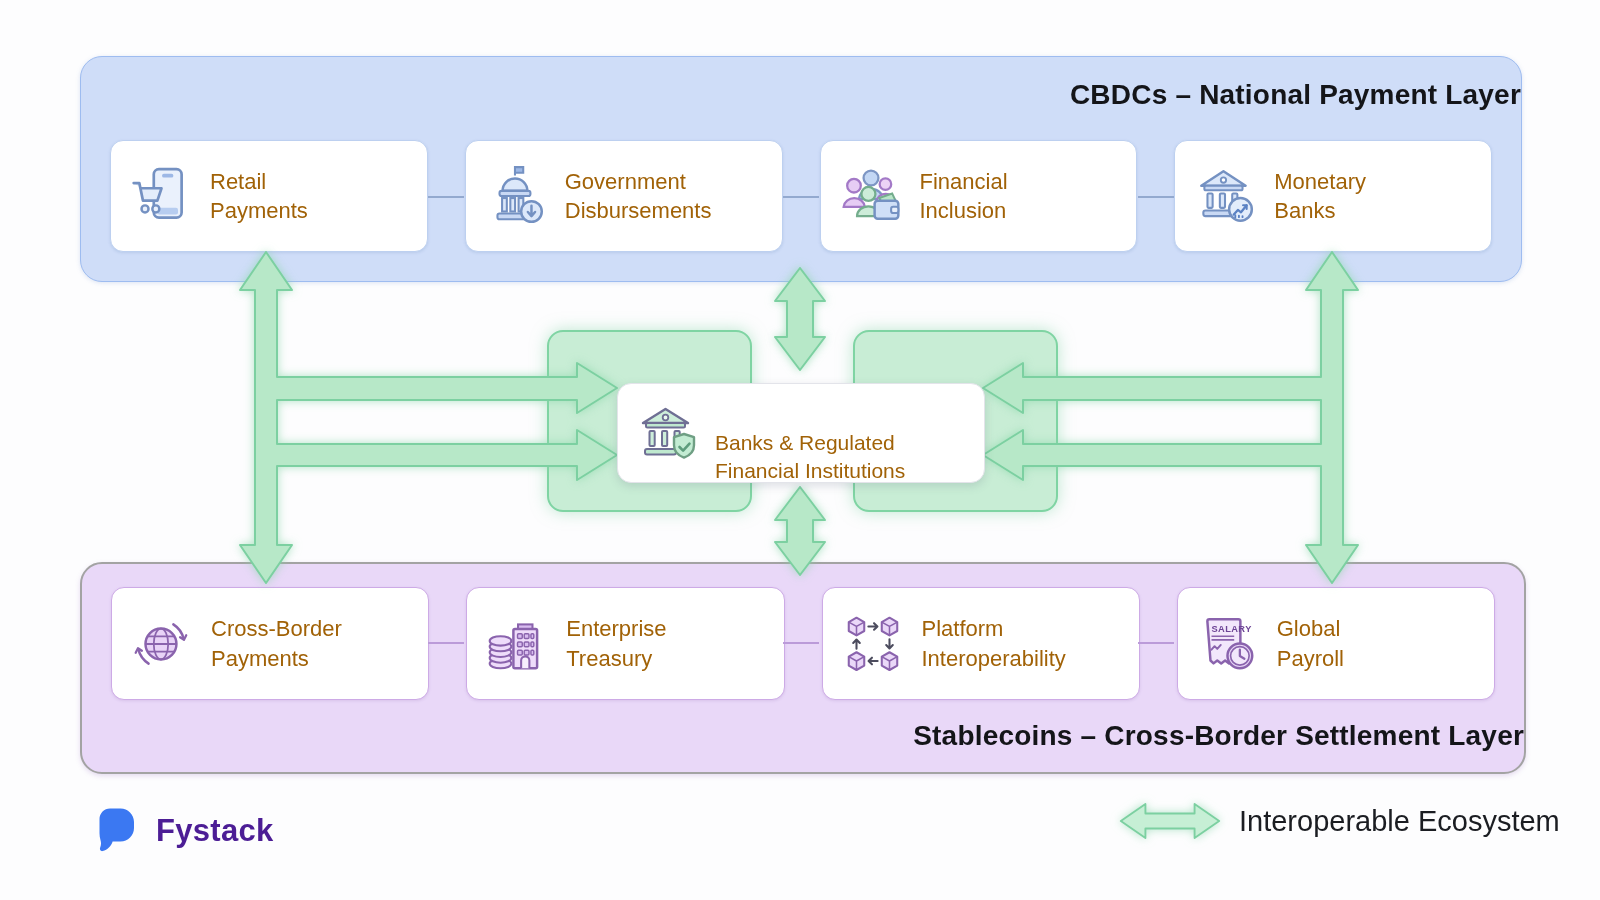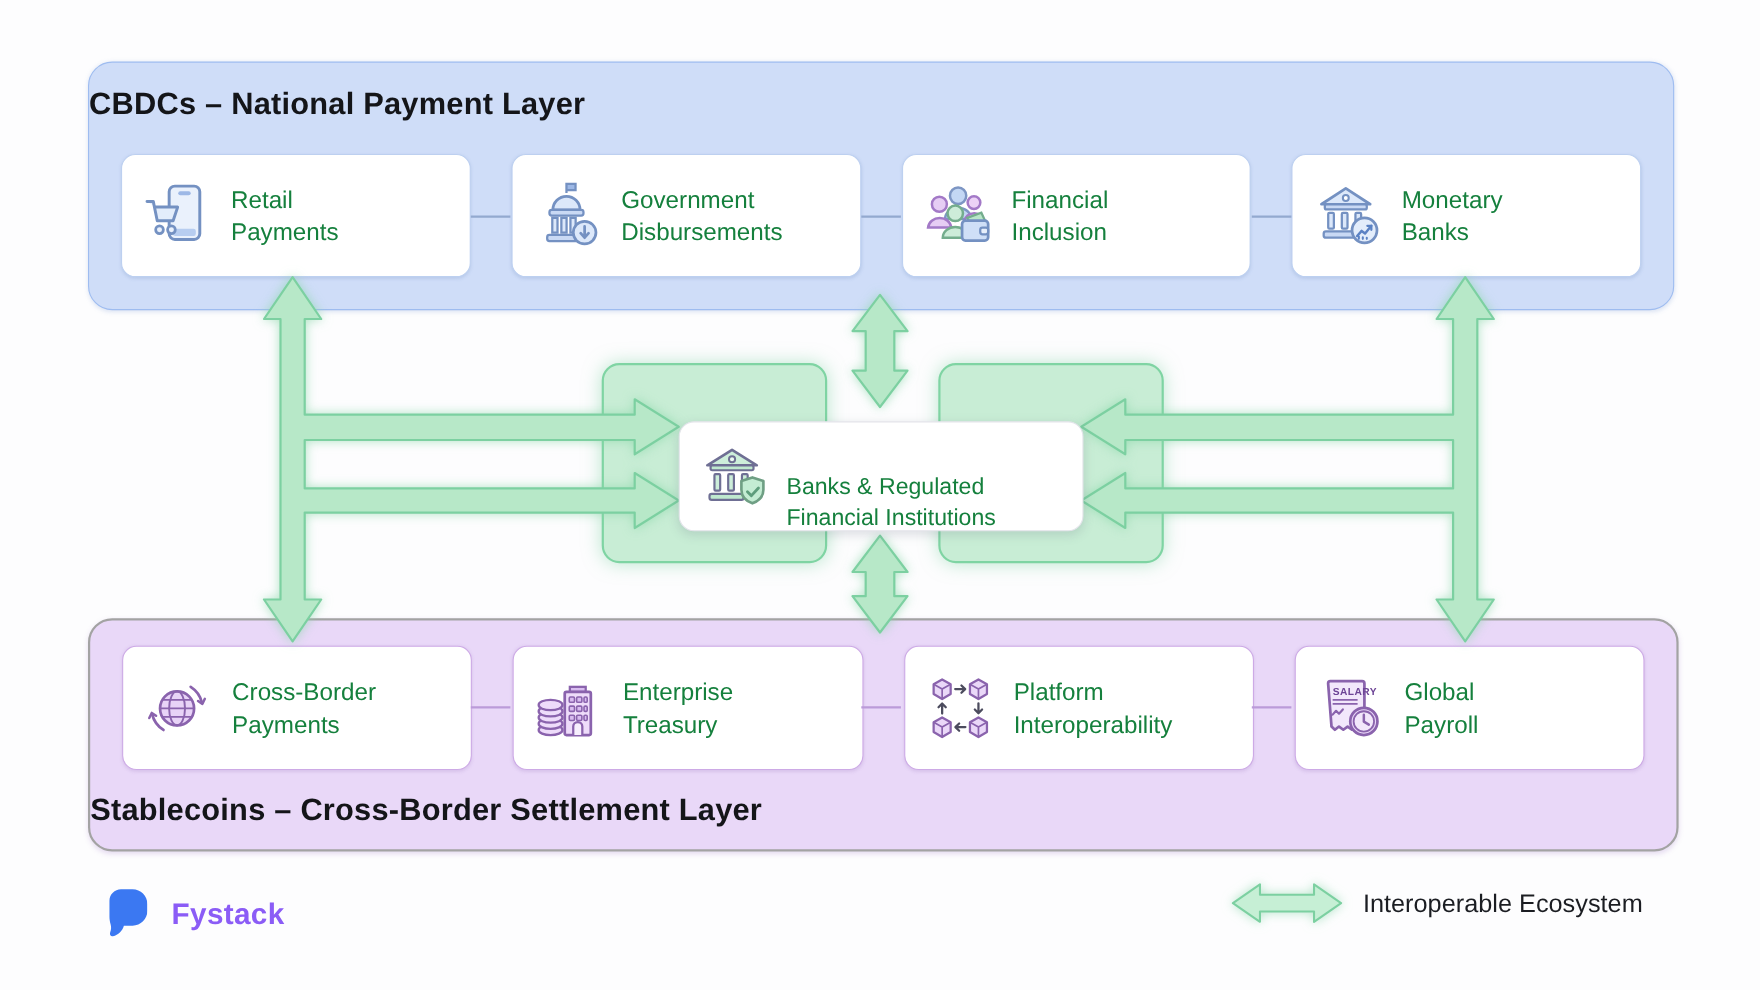--- a/index.html
+++ b/index.html
@@ -8,57 +8,57 @@
     background:#fdfdfe;font-family:"Liberation Sans",sans-serif;color:#16181d;
   }
   
   .layer{position:absolute;border-radius:22px;z-index:1;}
   #blue-layer{left:80px;top:56px;width:1440px;height:224px;
     background:#cfddf8;border:1.5px solid #9ebcf0;
     box-shadow:0 1px 4px rgba(120,150,210,.25);}
   #purple-layer{left:80px;top:562px;width:1442px;height:208px;
     background:#e9d8f8;border:2px solid #a3a3a3;
     box-shadow:0 2px 5px rgba(160,120,200,.25);}
-  .layer-title{position:absolute;left:0;width:100%;text-align:left;
+  .layer-title{position:absolute;left:0;width:100%;text-align:right;
     font-size:28px;font-weight:700;letter-spacing:.2px;color:#141519;}
   #blue-layer .layer-title{top:22px;}
   #purple-layer .layer-title{top:156px;}
   
   .card-row{position:absolute;left:29px;right:29px;display:flex;gap:37px;}
   #blue-layer .card-row{top:83px;height:112px;}
   #purple-layer .card-row{top:23px;height:113px;}
   .card{flex:1;background:#ffffff;border-radius:13px;display:flex;align-items:center;
     gap:16px;padding:0 8px 0 17px;box-sizing:border-box;}
   #blue-layer .card{border:1.5px solid #bdd0f0;box-shadow:0 1px 3px rgba(90,120,180,.18);}
   #purple-layer .card{border:1.5px solid #cdaae6;box-shadow:0 1px 3px rgba(140,100,180,.18);}
   .card-icon{width:66px;height:66px;flex:none;}
   .card-icon svg{width:100%;height:100%;display:block;}
-  .card-label{font-size:22px;line-height:1.34;white-space:pre-line;color:#15803d;}
+  .card-label{font-size:22px;line-height:1.34;white-space:pre-line;color:#a16207;}
   
   .green-box{position:absolute;top:330px;height:178px;width:201px;
     background:#c8edd5;border:2px solid #7fd4a3;border-radius:16px;
     box-shadow:0 0 16px rgba(127,212,163,.5);z-index:3;}
   #green-box-left{left:547px;}
   #green-box-right{left:853px;}
   #center-card{position:absolute;left:617px;top:383px;width:368px;height:100px;
     background:#ffffff;border:1.5px solid #e3e4ea;border-radius:14px;
     box-shadow:0 3px 10px rgba(90,100,120,.2);display:flex;align-items:center;
     gap:15px;padding:0 6px 0 18px;box-sizing:border-box;z-index:6;}
   #center-card .card-icon{width:64px;height:64px;}
   #center-card .card-label{font-size:21px;margin-top:48px;}
   
   #arrows{position:absolute;left:0;top:0;width:1600px;height:900px;z-index:4;pointer-events:none;}
   #arrows path.flow{fill:#b7e8c8;stroke:#7cd0a1;stroke-width:2;stroke-linejoin:round;
     filter:drop-shadow(0 0 5px rgba(134,214,166,.65));}
   
   #brand{position:absolute;left:92px;top:806px;display:flex;align-items:center;gap:22px;z-index:2;}
-  #brand-name{font-size:27px;font-weight:700;color:#8b5cf6;letter-spacing:.3px;text-align:center;}
+  #brand-name{font-size:31px;font-weight:700;color:#4c1d95;letter-spacing:.3px;text-align:center;}
   #legend{position:absolute;left:1118px;top:802px;display:flex;align-items:center;gap:17px;z-index:2;}
   #legend svg{filter:drop-shadow(0 0 5px rgba(134,214,166,.6));}
-  #legend-label{font-size:23px;color:#1b1d22;}
+  #legend-label{font-size:29px;color:#1b1d22;}
   
   .ic-b{stroke:#7491c2;}
   .ic-p{stroke:#8a63ad;}
 </style>
 </head>
 <body>
 
 <div id="stage">
 
   <div class="layer" id="blue-layer">

